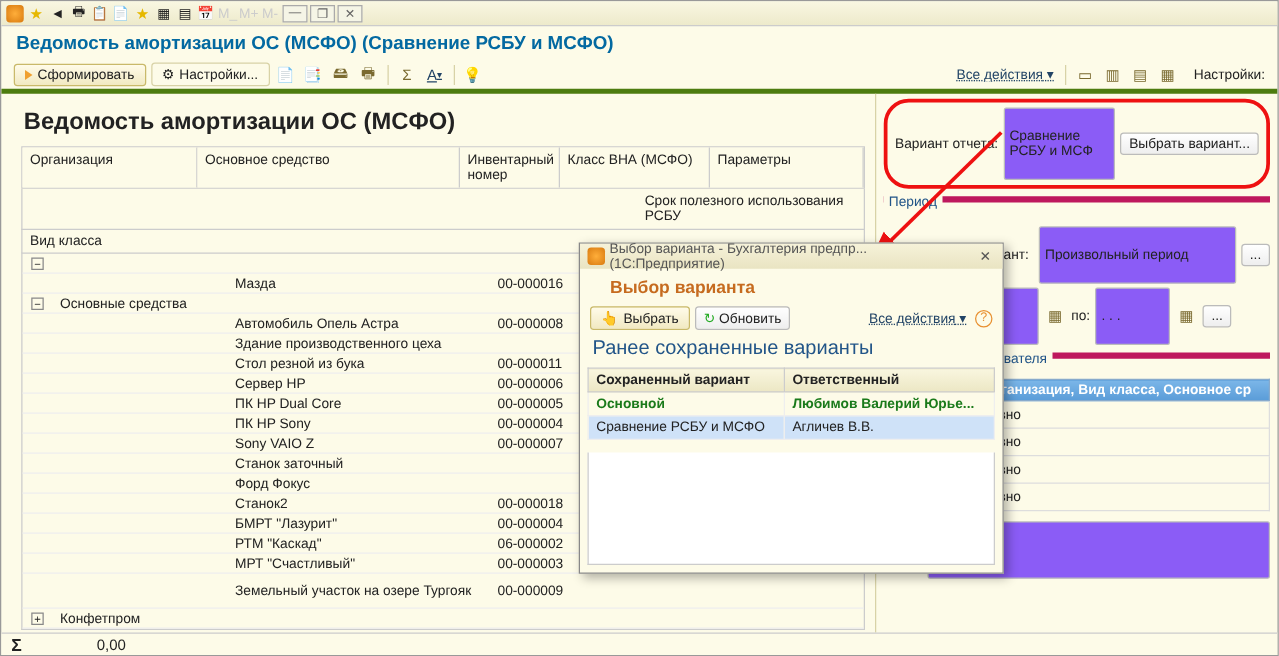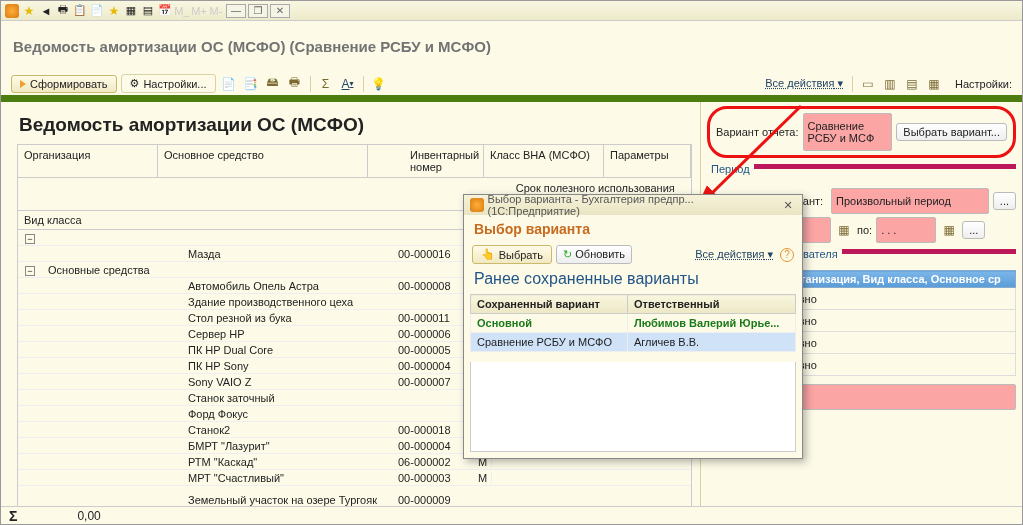--- a/index.html
+++ b/index.html
@@ -7,53 +7,53 @@
   body { background:#fdfbe8; width:1023px; height:525px; position:relative; overflow:hidden; border:1px solid #999;}
   
   
   .titlebar { height:20px; background:linear-gradient(#f9f7e2,#edeacb); display:flex; align-items:center; padding:0 4px; border-bottom:1px solid #ccc;}
   .titlebar .tico { width:14px; height:14px; margin-right:3px; display:inline-flex; align-items:center; justify-content:center;}
   .titlebar .title-text { flex:1; color:#888; font-size:11px; white-space:nowrap; overflow:hidden;}
   .titlebar .winbtns { display:flex; gap:2px;}
   .winbtn { width:20px; height:14px; border:1px solid #aaa; background:#f5f5e6; display:flex; align-items:center; justify-content:center; font-size:10px; color:#666;}
   
   
-  .page-header { padding:17px 12px; font-size:15px; font-weight:bold; color:#737373;}
-  .toolbar { display:flex; align-items:center; padding:2px 10px; gap:4px; border-bottom:7px solid #4d7c0f;}
+  .page-header { padding:5px 12px; font-size:15px; font-weight:bold; color:#0369a1;}
+  .toolbar { display:flex; align-items:center; padding:2px 10px; gap:4px; border-bottom:4px solid #4d7c0f;}
   .btn-orange { display:inline-flex; align-items:center; gap:4px; padding:2px 8px; border:1px solid #c9b96a; border-radius:3px; background:linear-gradient(#fffbe9,#f1e9c2); font-size:11px;}
   .btn-orange .play { width:0;height:0;border-left:6px solid #f0a030;border-top:4px solid transparent;border-bottom:4px solid transparent;}
   .tbico { width:18px; height:18px; display:inline-flex; align-items:center; justify-content:center; font-size:12px; color:#7a6a30; border-radius:2px;}
   .sep { width:1px; height:16px; background:#d8d2a6; margin:0 2px;}
   .toolbar .spacer { flex:1; }
   .linkish { color:#246; text-decoration:underline dotted; font-size:11px; padding:0 3px;}
   
   
   .content { display:flex; position:relative; height:calc(100% - 20px - 26px - 25px - 18px);}
   .report { flex:1; padding:4px 8px 4px 16px; overflow:hidden; position:relative;}
   .report-title { font-size:19px; font-weight:bold; padding:8px 2px;}
   .rhead { display:flex; border:1px solid #ccc;}
   .rhead > div { padding:4px 6px; border-right:1px solid #ccc; font-size:11px; background:#fdfbe8;}
-  .rhead .c1{width:140px;} .rhead .c2{width:210px;} .rhead .c3{width:80px;margin-left:36px;} .rhead .c4{width:120px;} .rhead .c5{flex:1;}
+  .rhead .c1{width:140px;} .rhead .c2{width:210px;} .rhead .c3{width:80px;} .rhead .c4{width:120px;} .rhead .c5{flex:1;}
   .rsub { display:flex; border-left:1px solid #ccc;border-right:1px solid #ccc;border-bottom:1px solid #ccc;}
   .rsub > div { padding:4px 6px; font-size:11px;}
   .classrow { display:flex; border-left:1px solid #ccc;border-right:1px solid #ccc;border-bottom:1px solid #ccc; padding:3px 6px;}
   
   .grid { border:1px solid #ccc; border-top:none; font-size:11px;}
   .grid .row { display:flex; height:16px; align-items:center; border-bottom:1px solid #eee;}
   .grid .row > div { padding:0 6px; white-space:nowrap; overflow:hidden;}
   .grid .row .g0{width:24px; text-align:center;} 
   .grid .row .g1{width:140px;} .grid .row .g2{width:210px;} .grid .row .g3{width:80px;} .grid .row .g4{width:20px;border-right:1px solid #eee;}
   .tree-btn { display:inline-block; width:10px; height:10px; border:1px solid #888; line-height:8px; text-align:center; font-size:9px;}
   
   .bottombar { position:absolute; bottom:0; left:0; right:0; height:18px; border-top:1px solid #ccc; display:flex; align-items:center; padding:0 8px; background:#fdfbe8; font-size:12px;}
   .sigma { font-size:14px; font-weight:bold; margin-right:60px;}
   
   
   .rightpanel { width:322px; border-left:1px solid #d8d2a6; padding:4px 6px; font-size:11px; overflow:hidden;}
-  .inp { border:1px solid #bbb; background:#fca5a5; padding:6px 4px; border-radius:2px; font-size:11px;}
+  .inp { border:1px solid #bbb; background:#8b5cf6; padding:16px 4px; border-radius:2px; font-size:11px;}
   .btn-small { border:1px solid #bbb; background:linear-gradient(#fff,#eee); padding:2px 6px; border-radius:3px; font-size:11px;}
   .circle-highlight { border:3px solid #e11; border-radius:20px; padding:4px 6px; display:flex; align-items:center; gap:4px;}
   
   .fieldset { border-top:5px solid #be185d; margin-top:6px; padding-top:4px; position:relative;}
   .fs-title { position:relative; top:-10px; background:#fdfbe8; display:inline-block; color:#258; padding:0 4px;}
   .field-row { display:flex; align-items:center; gap:4px; margin:3px 0;}
   .field-row label { width:120px;}
   
   .settings-table { width:100%; border:1px solid #ccc; border-collapse:collapse; font-size:11px;}
   .settings-table th { background:linear-gradient(#7bb6e8,#5a9cd8); color:#fff; padding:2px 4px; border:1px solid #88aacc; text-align:left;}
@@ -62,21 +62,21 @@
   
   .oformrow { display:flex; align-items:center; gap:6px; margin-top:8px;}
   
   
   .arrow { position:absolute; pointer-events:none; }
   
   
   .popup { position:absolute; left:462px; top:193px; width:340px; border:1px solid #888; box-shadow:3px 3px 8px rgba(0,0,0,.3); background:#fdfbe8; z-index:50;}
   .popup .ptitle { height:20px; background:linear-gradient(#f6f2d9,#e9e4c2); display:flex; align-items:center; padding:0 6px; font-size:11px; color:#555;}
   .popup .ptitle .px { margin-left:auto; width:16px; text-align:center;}
-  .popup .pheader { font-size:14px; font-weight:bold; color:#c66b1f; padding:6px 10px;}
+  .popup .pheader { font-size:14px; font-weight:bold; color:#c66b1f; padding:6px 24px;}
   .popup .ptoolbar { display:flex; align-items:center; gap:4px; padding:2px 8px;}
   .popup .prev-label { padding:4px 10px; color:#258; font-size:16px;}
   .popup table { width:calc(100% - 12px); margin:2px 6px 10px; border-collapse:collapse; font-size:11px;}
   .popup th { background:linear-gradient(#f9f6df,#ece7c4); padding:3px 6px; border:1px solid #ccc; text-align:left;}
   .popup td { padding:3px 6px; border:1px solid #eee;}
   .popup tr.green td { color:#1a7a1a; font-weight:bold;}
   .popup tr.sel td { background:#cfe2f8;}
   .popup .pbody-space { height:90px; background:#fff; margin:0 6px 6px; border:1px solid #ccc; border-top:none;}
 
   .tiny-ico { width:14px; height:14px; display:inline-block; }

